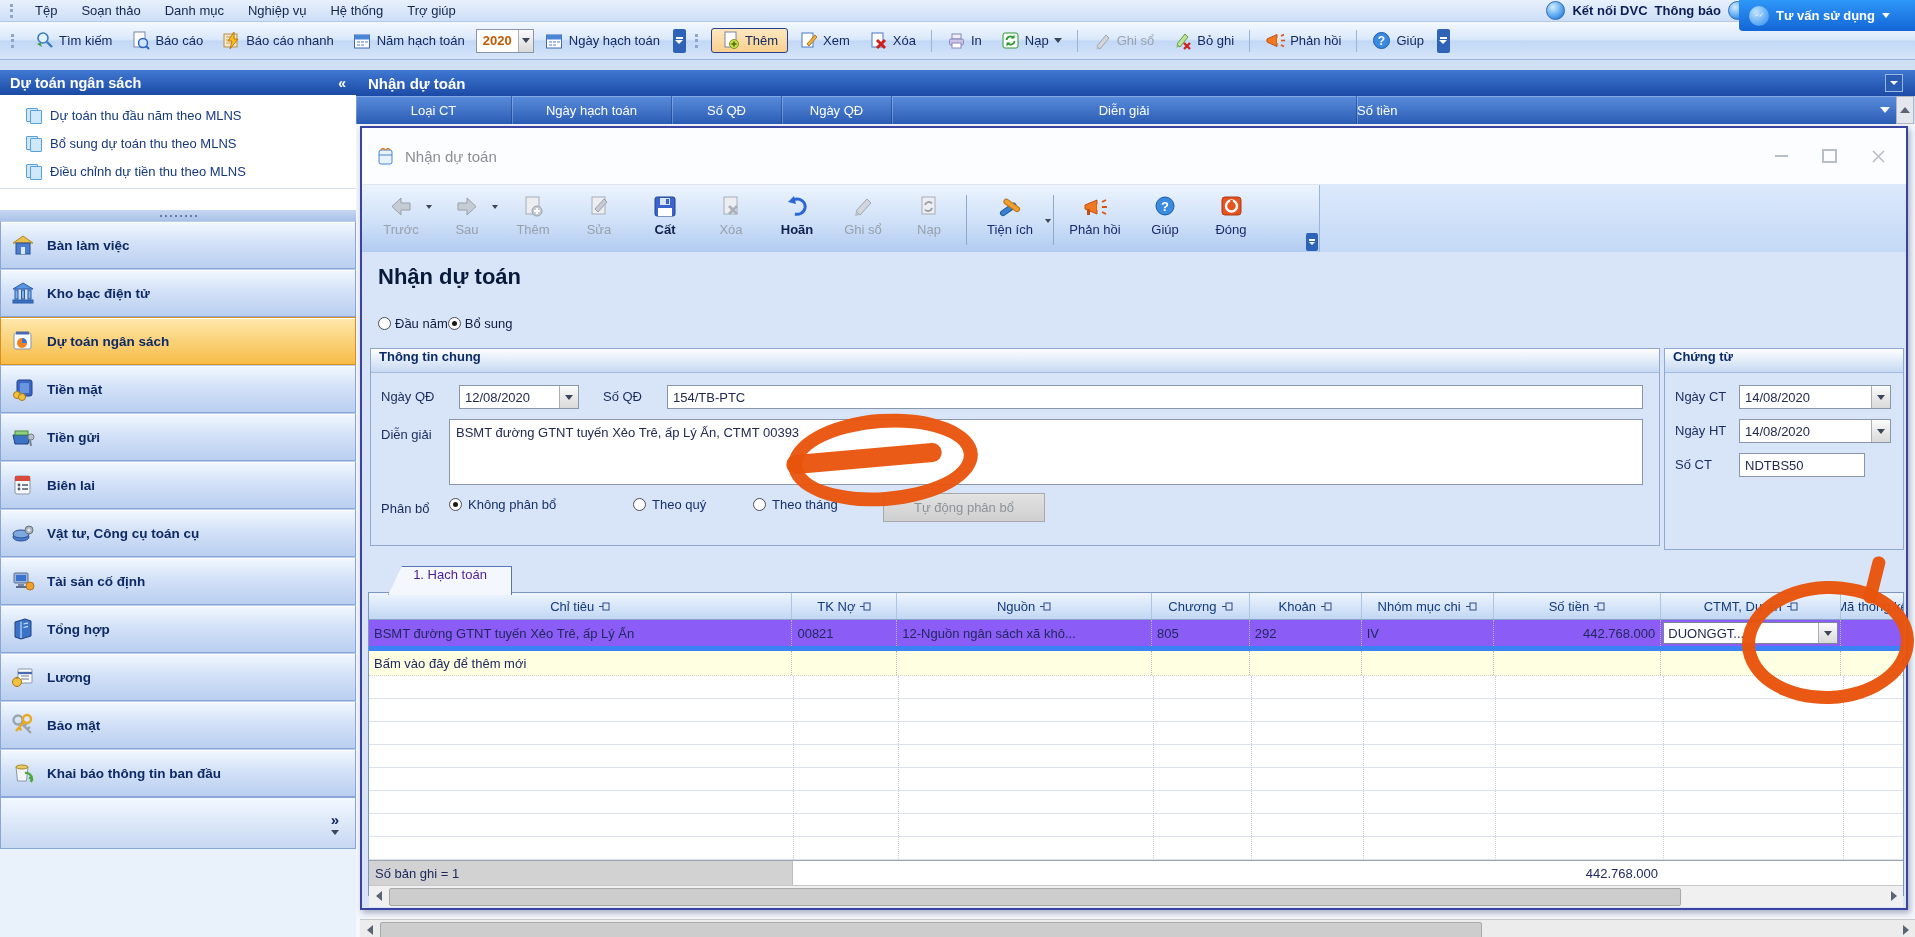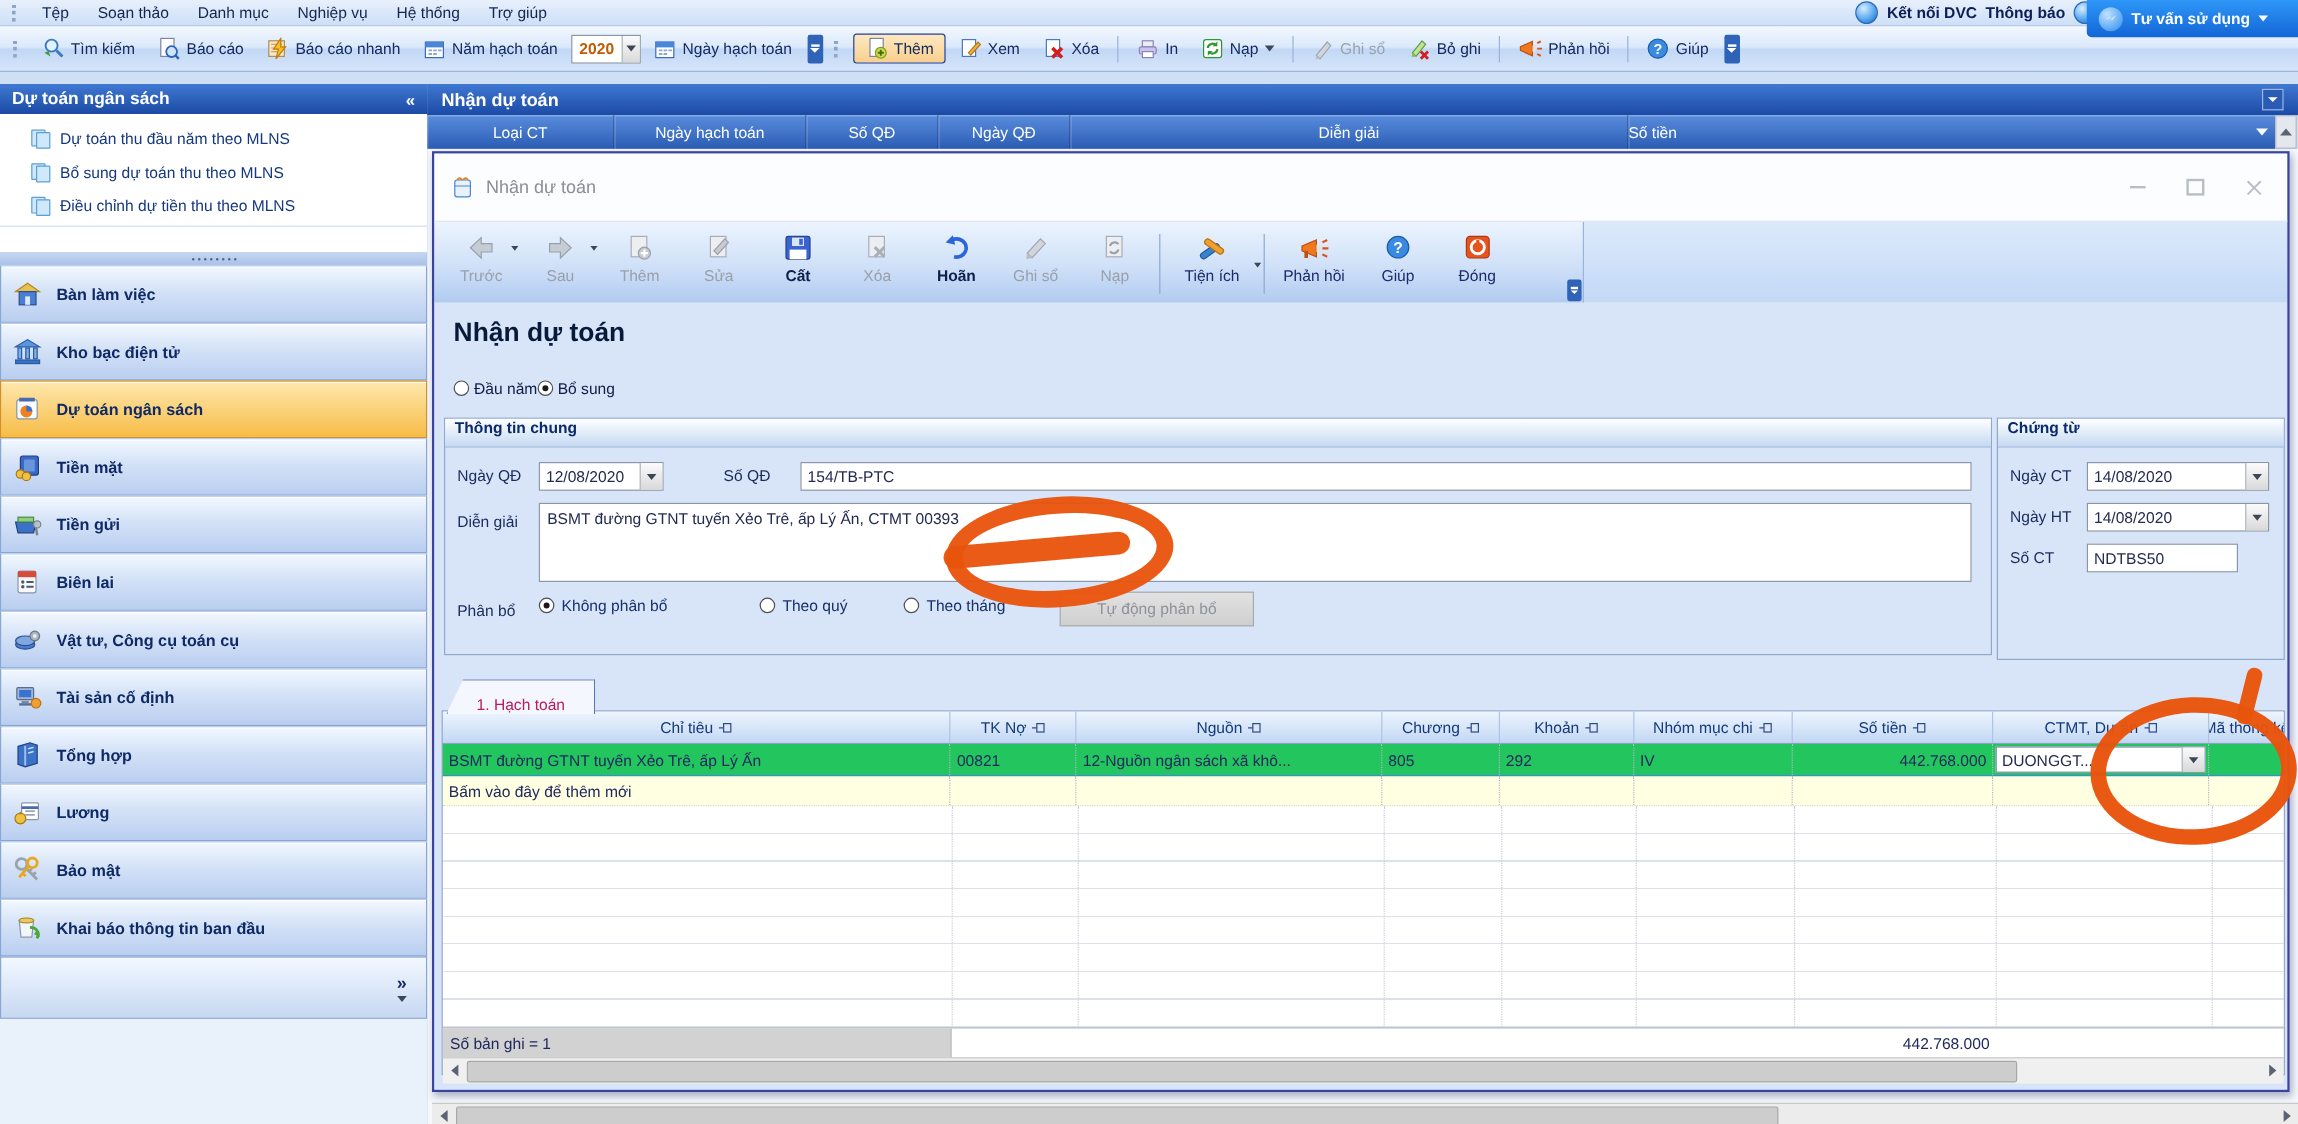--- a/index.html
+++ b/index.html
@@ -80,26 +80,26 @@
 .moderow .ropt{display:flex;gap:4px;align-items:center}
 .group{position:absolute;border:1px solid #8fa8cc;background:#d8e5f8}
 .group-h{height:23px;background:linear-gradient(#feffff,#c6d9f2);border-bottom:1px solid #a5bbdd;font-weight:bold;color:#0a2a6a;display:flex;align-items:flex-start;padding:0 8px}
 .flabel{color:#1a2a5e}
 .field{background:#fff;border:1px solid #8a97a8;box-sizing:border-box;color:#232a50;display:flex;align-items:center;padding:0 5px;height:24px}
 .fieldc{display:flex;align-items:stretch;border:1px solid #8a97a8;background:#fff;height:24px;box-sizing:border-box}
 .fieldc .cv{flex:1;display:flex;align-items:center;padding:0 5px;color:#232a50}
 .tarea{background:#fff;border:1px solid #8a97a8;box-sizing:border-box;color:#232a50;padding:4px 6px;line-height:17px}
 .disbtn{background:linear-gradient(#e2e2e2,#cfcfcf);border:1px solid #a8a8a8;color:#8e9298;display:flex;align-items:center;justify-content:center}
 
-.tab{position:absolute;left:10px;top:314px;width:122px;height:28px;background:#f4f8fe;border:1px solid #5a74b8;border-bottom:none;clip-path:polygon(14px 0,100% 0,100% 100%,0 100%);display:flex;align-items:flex-end;justify-content:center;color:#be185d;z-index:3}
+.tab{position:absolute;left:26px;top:314px;width:122px;height:28px;background:#f4f8fe;border:1px solid #5a74b8;border-bottom:none;clip-path:polygon(14px 0,100% 0,100% 100%,0 100%);display:flex;align-items:flex-start;justify-content:center;color:#4c1d95;z-index:3}
 .grid{position:absolute;left:6px;top:340px;width:1536px;height:304px;background:#fff;border:1px solid #7c96c0;box-sizing:border-box;z-index:2}
 .ghead{height:26px;display:flex;background:linear-gradient(#eef5fe,#c2d7f4);border-bottom:1px solid #8aa2c8;color:#123a7c}
 .gh{display:flex;align-items:center;justify-content:center;gap:5px;border-right:1px solid #aec4e4;box-sizing:border-box;overflow:hidden;white-space:nowrap}
 .gc{display:flex;align-items:center;border-right:1px dotted #b4bac4;box-sizing:border-box;padding:0 5px;overflow:hidden;white-space:nowrap;color:#20295e}
-.grow1{height:26px;display:flex;background:#22c55e;border-bottom:1px solid #3b82f6}
+.grow1{height:26px;display:flex;background:#8b5cf6;border-bottom:5px solid #3b82f6}
 .grow2{height:24px;display:flex;background:#ffffe2;border-bottom:1px dotted #cfcfcf;color:#3a4a86}
 .gempty{position:relative;height:184px;background:repeating-linear-gradient(#ffffff 0 22px,#dde2ea 22px 23px)}
 .vline{position:absolute;top:0;bottom:0;border-left:1px dotted #c6ccd6}
 .gsum{height:24px;display:flex;border-top:1px solid #9aa6b8;background:#fff;color:#20295e}
 .gsum .lab{width:424px;background:#d2d2d2;display:flex;align-items:center;padding:0 6px;box-sizing:border-box;border-right:1px solid #bdbdbd}
 .hscroll{height:21px;background:#f0f0f0;border-top:1px solid #c8c8c8;position:relative}
 .harr{position:absolute;top:2px;width:17px;height:16px;display:flex;align-items:center;justify-content:center}
 .tri-l{width:0;height:0;border-top:5px solid transparent;border-bottom:5px solid transparent;border-right:6px solid #5a6474}
 .tri-r{width:0;height:0;border-top:5px solid transparent;border-bottom:5px solid transparent;border-left:6px solid #5a6474}
 .hthumb{position:absolute;top:2px;height:16px;background:#cdcdcd;border:1px solid #a8a8a8;border-radius:2px}
@@ -602,21 +602,21 @@
             <span class="radio sel"></span>
             <span>Bổ sung</span>
           </span>
       </div>
 
       <div class="group" style="left:8px;top:96px;width:1288px;height:196px">
         <div class="group-h">
             <span>Thông tin chung</span>
           </div>
         <div class="abs flabel" style="left:10px;top:40px">Ngày QĐ</div>
-        <div class="fieldc abs" style="left:78px;top:36px;width:104px">
+        <div class="fieldc abs" style="left:88px;top:36px;width:120px">
           <span class="cv">12/08/2020</span>
           <span class="cbtn">
               <span class="tri-d"></span>
             </span>
         </div>
         <div class="abs flabel" style="left:232px;top:40px">Số QĐ</div>
         <div class="field abs" style="left:296px;top:36px;width:976px">
             <span>154/TB-PTC</span>
           </div>
         <div class="abs flabel" style="left:10px;top:78px">Diễn giải</div>

